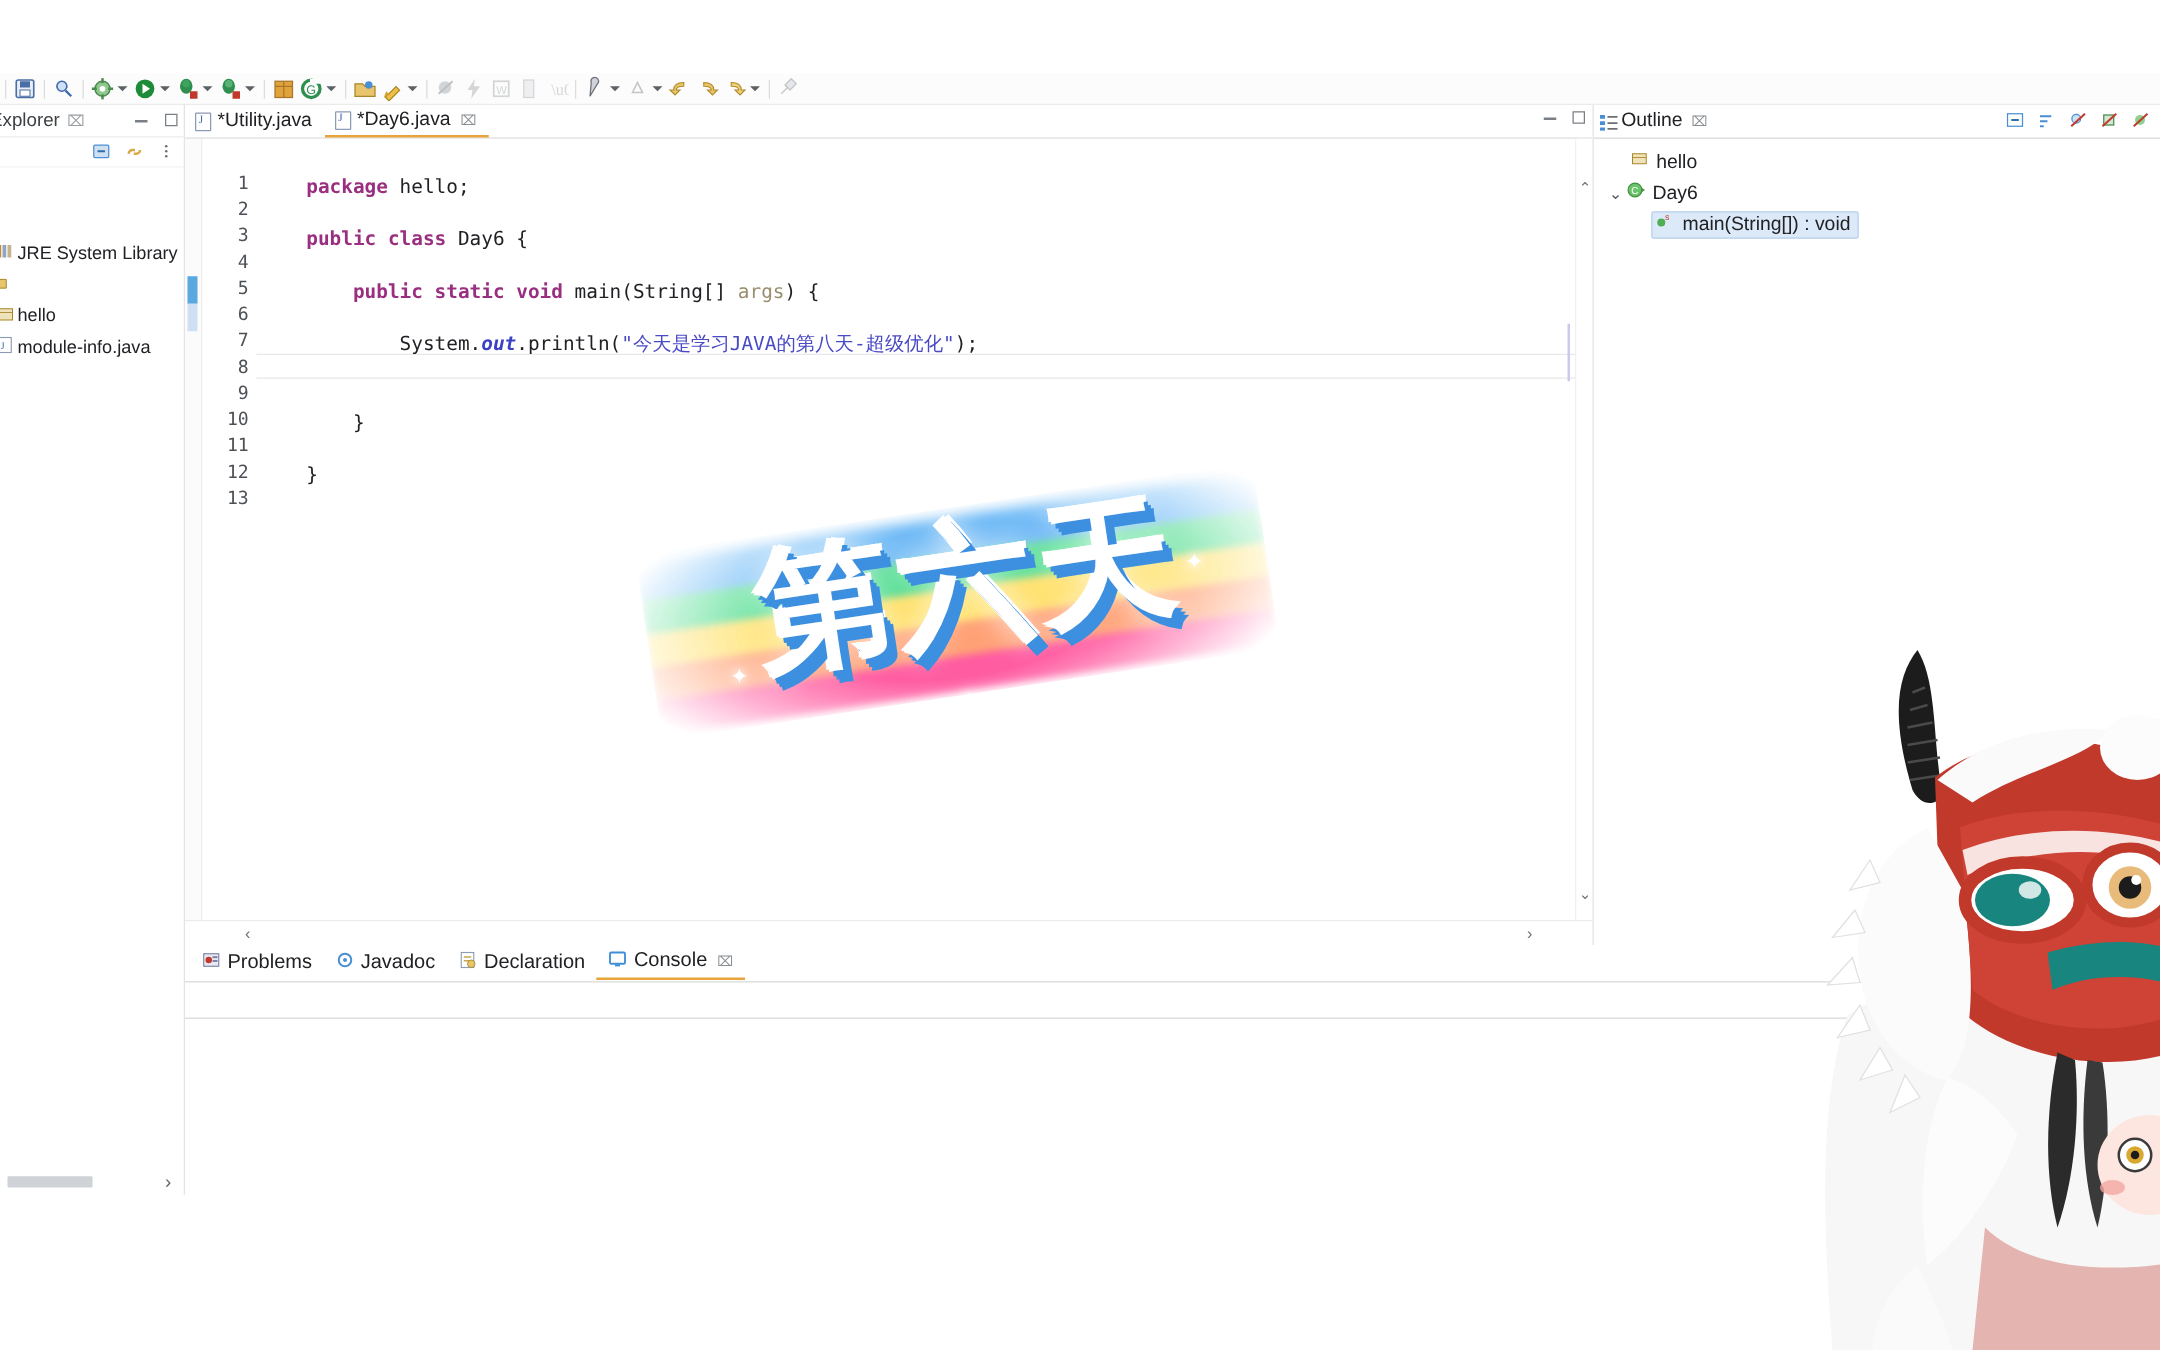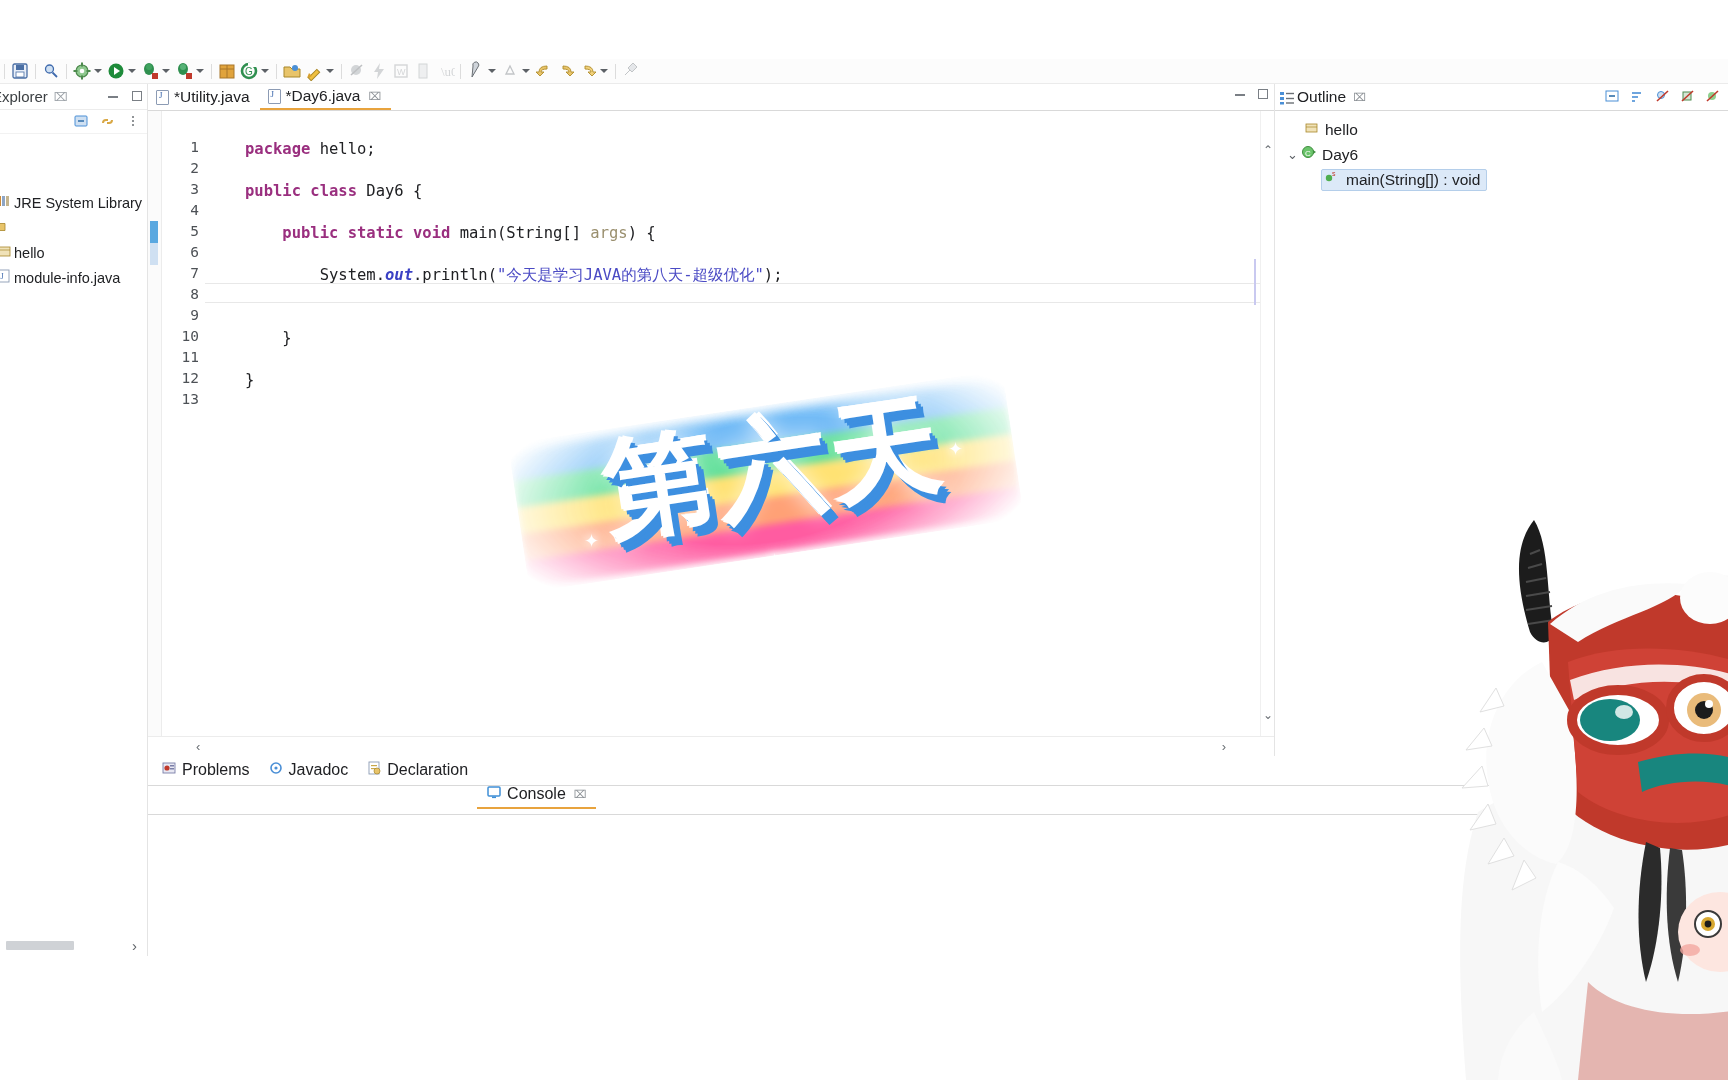--- a/index.html
+++ b/index.html
@@ -141,21 +141,21 @@
   .ol-row .lbl { margin-left:6px; }
   .ol-sel { background:#dce9f8; border:1px solid #b4ceea; border-radius:2px;
     display:inline-flex; align-items:center; padding:0 6px 0 2px; height:22px; }
 
   
   .bottom { position:absolute; left:148px; top:756px; width:1580px; height:324px; background:#fff; }
   .bt-tabbar { height:30px; display:flex; align-items:flex-start; border-bottom:1px solid #d9d9d9;
     background:#fff; padding-left:4px; }
   .bt-tab { display:flex; align-items:center; gap:5px; padding:0 9px; height:28px;
     font-size:16px; color:#202124; white-space:nowrap; }
-  .bt-tab.active { border-bottom:2px solid #e8a33d;margin-top:25px; }
+  .bt-tab.active { border-bottom:2px solid #e8a33d; }
   .bt-content { padding:8px 0 0 2px; font-size:16px; color:#202124; }
   .bt-divider { position:absolute; left:0; top:58px; width:100%; height:1px; background:#d9d9d9; }
 
   
   .rainbow-wrap {
     position:absolute; left:516px; top:378px; width:530px; height:215px;
     pointer-events:none;
   }
   .rainbow {
     position:absolute; left:0; top:28px; width:500px; height:150px;

